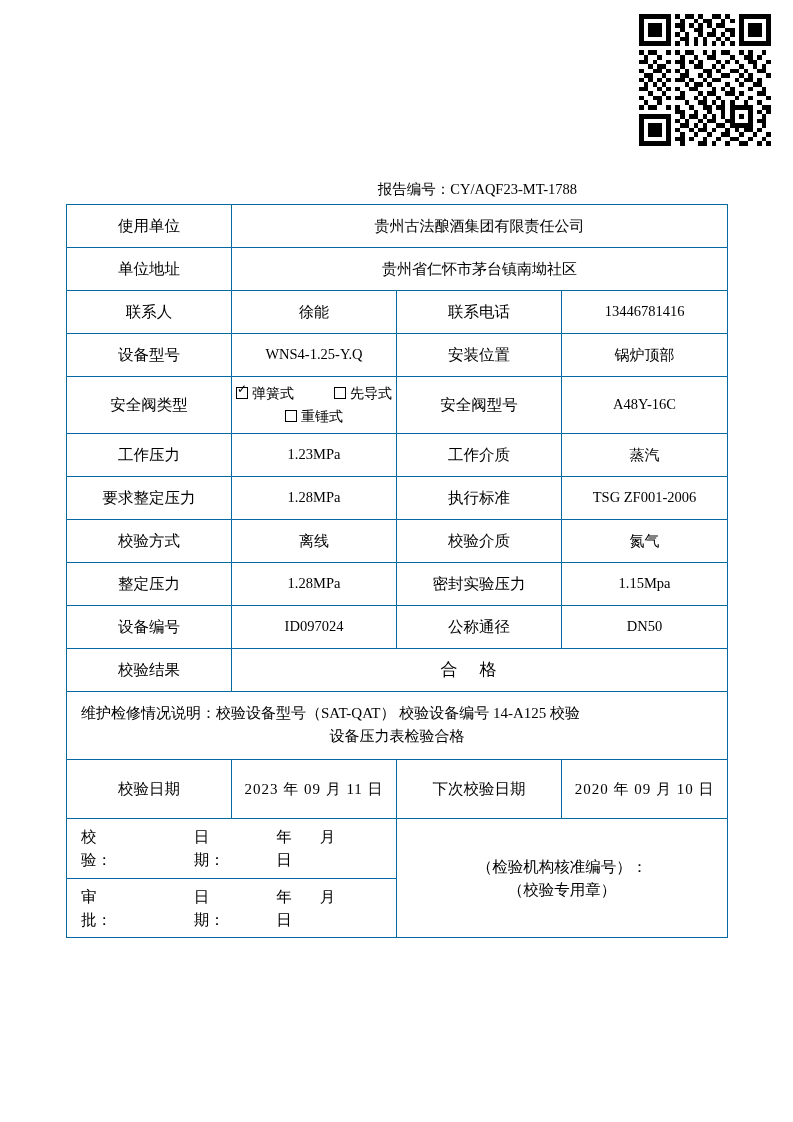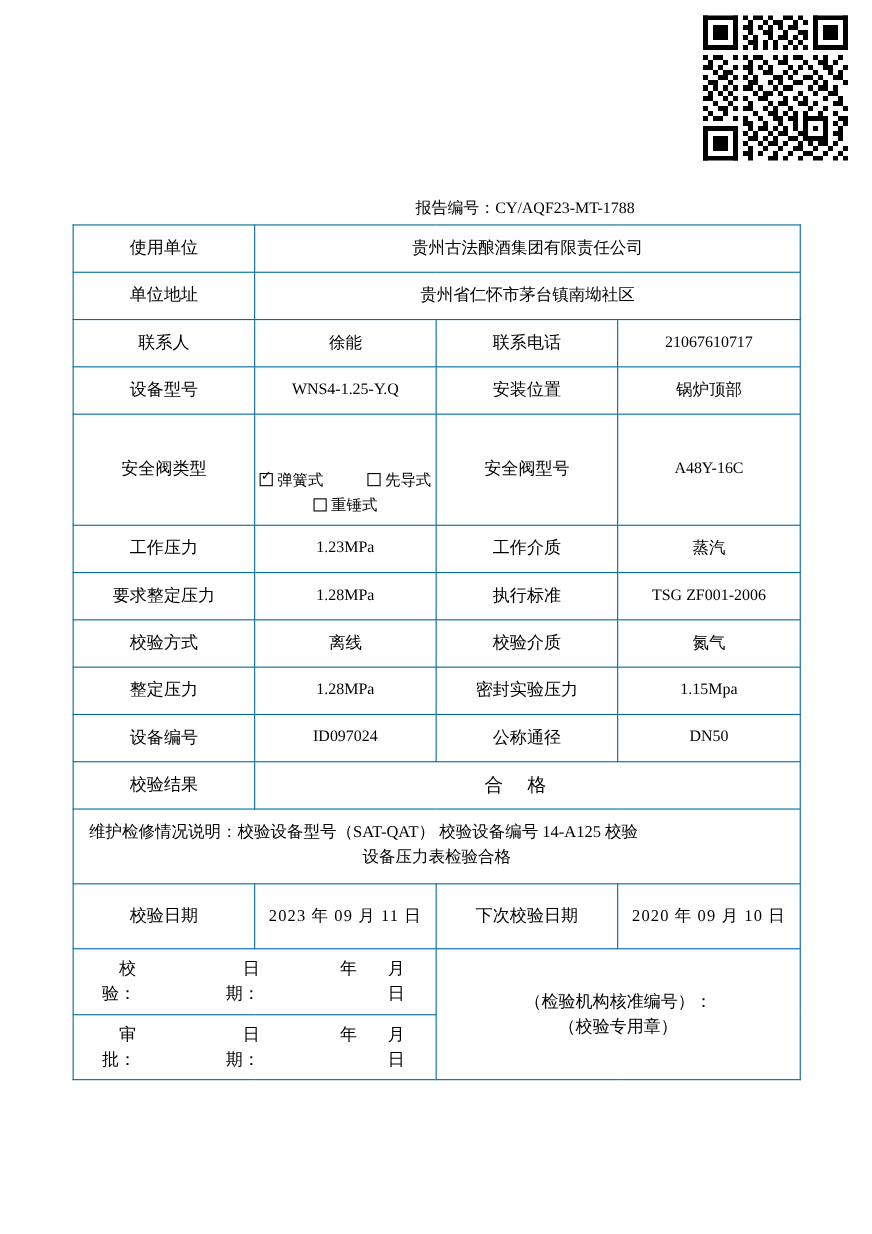--- a/index.html
+++ b/index.html
@@ -77,21 +77,20 @@
   .lbl { font-size: 15.5px; }
   .val { font-size: 14.5px; }
   .val-cn { font-size: 15px; }
 
   .cb-line {
     display: flex;
     justify-content: center;
     align-items: center;
     gap: 40px;
     white-space: nowrap;
-    margin-top: 44px;
   }
   .cb-line.second { gap: 0; margin-top: 2px; }
   .cb {
     display: inline-block;
     font-size: 14px;
   }
   .box {
     display: inline-block;
     width: 10px;
     height: 10px;
@@ -127,21 +126,20 @@
 
   .sign-cell {
     text-align: left !important;
     padding-left: 14px !important;
     height: 52px;
     font-size: 15.5px;
   }
   .sign-inner {
     display: flex;
     align-items: center;
-    text-align: right;
   }
   .sign-lbl { margin-right: 70px; }
   .sign-date { margin-right: 40px; }
   .ymd span { margin-right: 24px; }
 
   .stamp-cell {
     text-align: center !important;
     vertical-align: middle !important;
     font-size: 15.5px;
     line-height: 2.6;
@@ -416,21 +414,21 @@
         <td class="val-cn" colspan="3">贵州古法酿酒集团有限责任公司</td>
       </tr>
       <tr>
         <td class="lbl">单位地址</td>
         <td class="val-cn" colspan="3">贵州省仁怀市茅台镇南坳社区</td>
       </tr>
       <tr>
         <td class="lbl">联系人</td>
         <td class="val-cn">徐能</td>
         <td class="lbl">联系电话</td>
-        <td class="val">21067610717</td>
+        <td class="val">13446781416</td>
       </tr>
       <tr>
         <td class="lbl">设备型号</td>
         <td class="val">WNS4-1.25-Y.Q</td>
         <td class="lbl">安装位置</td>
         <td class="val-cn">锅炉顶部</td>
       </tr>
       <tr>
         <td class="lbl">安全阀类型</td>
         <td>

